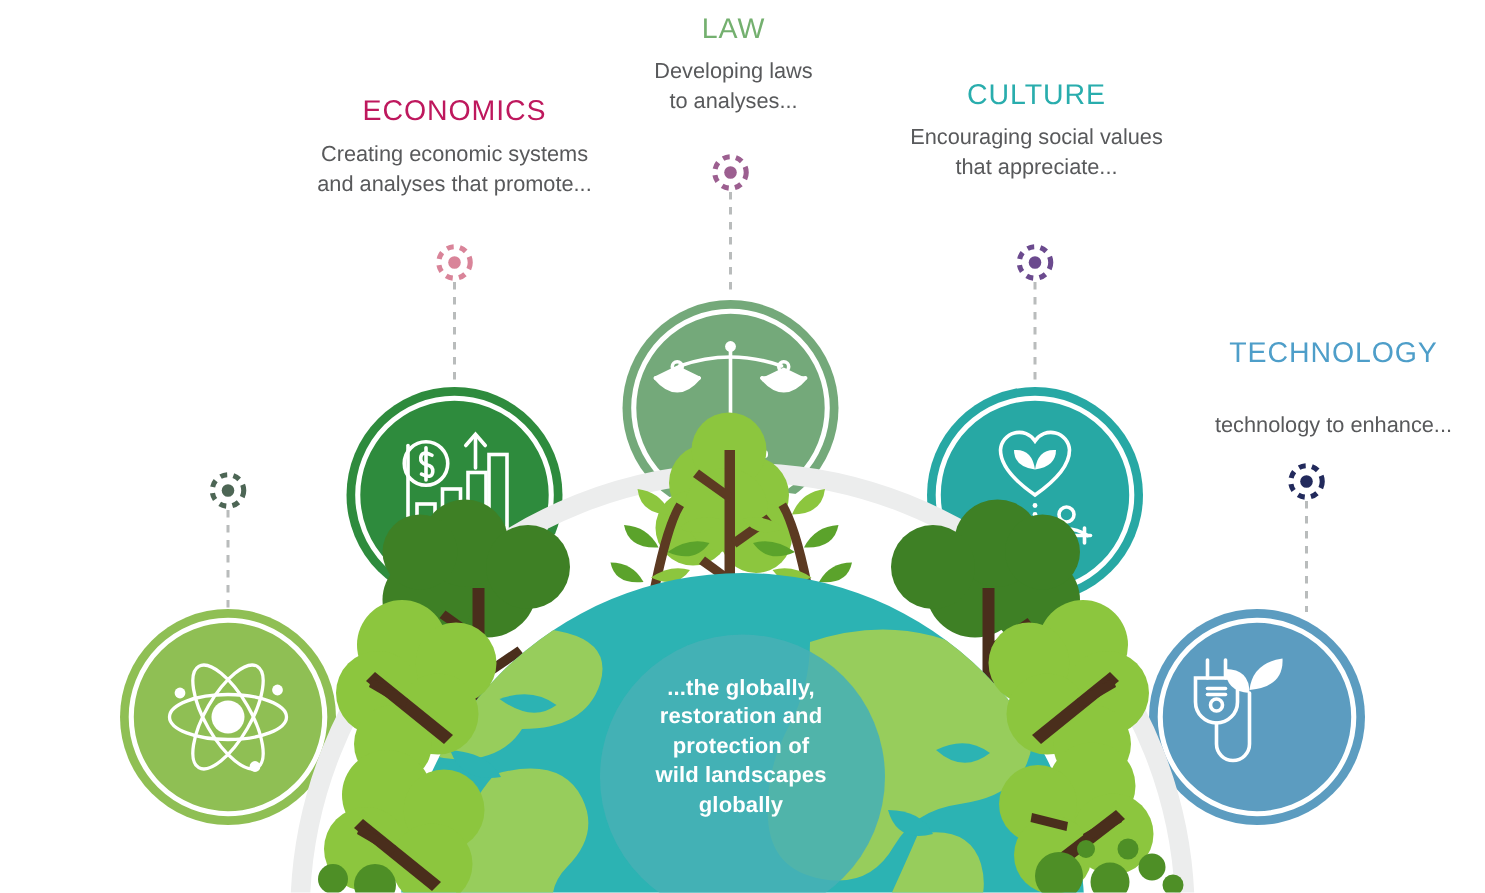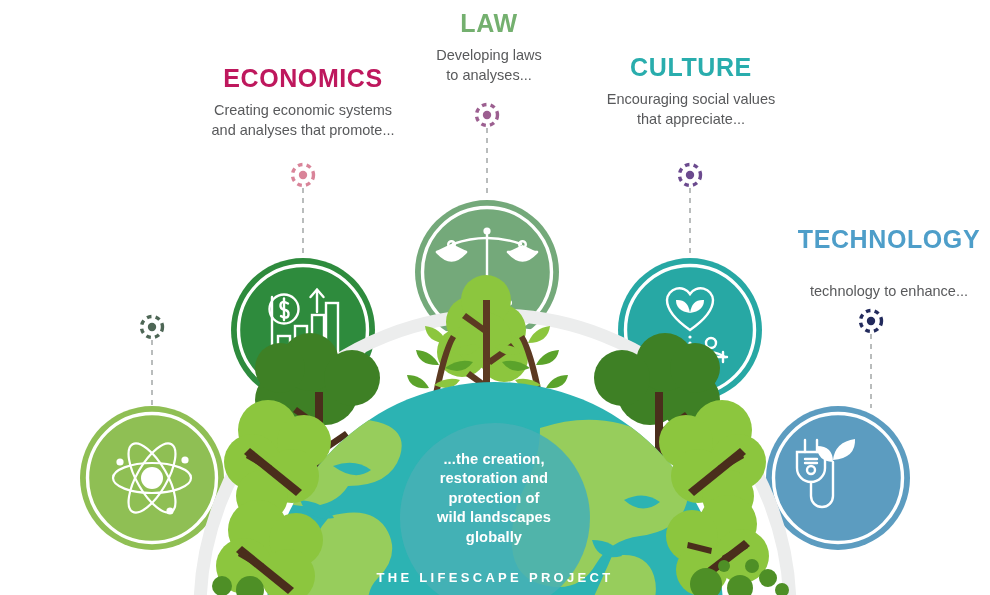--- a/index.html
+++ b/index.html
@@ -7,21 +7,21 @@
     width:990px;height:595px;overflow:hidden;background:#ffffff;
     font-family:"Liberation Sans", sans-serif;position:relative;
   }
   #stage{position:absolute;inset:0;width:990px;height:595px;}
   .layer{position:absolute;left:0;top:0;width:990px;height:595px;}
   svg.layer{overflow:visible;}
 
   
   .pillar{position:absolute;text-align:center;}
   .pillar .title{
-    font-size:25px;font-weight:bold;letter-spacing:.6px;margin:0 0 7px 0;
+    font-size:19px;font-weight:normal;letter-spacing:.6px;margin:0 0 7px 0;
     line-height:1.1;
   }
   .pillar .desc{
     font-size:14.5px;color:#58595b;line-height:1.42;margin:0;font-weight:400;
   }
 
   #p-science   {left:30px;  top:226px; width:230px;}
   #p-economics {left:188px; top:65px;  width:230px;}
   #p-law       {left:400px; top:10px;  width:178px;}
   #p-culture   {left:578px; top:54px;  width:226px;}
@@ -338,22 +338,21 @@
 
   <div class="pillar" id="p-technology">
     <p class="title" style="color:#4e9ec9">TECHNOLOGY</p>
     <p class="desc">
       <br>
       <span>technology to enhance...</span>
     </p>
   </div>
 
   <div class="centertext">
-    <span>...the creation,</span><br>
+    <span>...the globally,</span><br>
     <span>restoration and</span><br>
     <span>protection of</span><br>
     <span>wild landscapes</span><br>
     <span>globally</span>
   </div>
 
-  <div class="brand">THE LIFESCAPE PROJECT</div>
 
 </div>
 
 </body></html>

